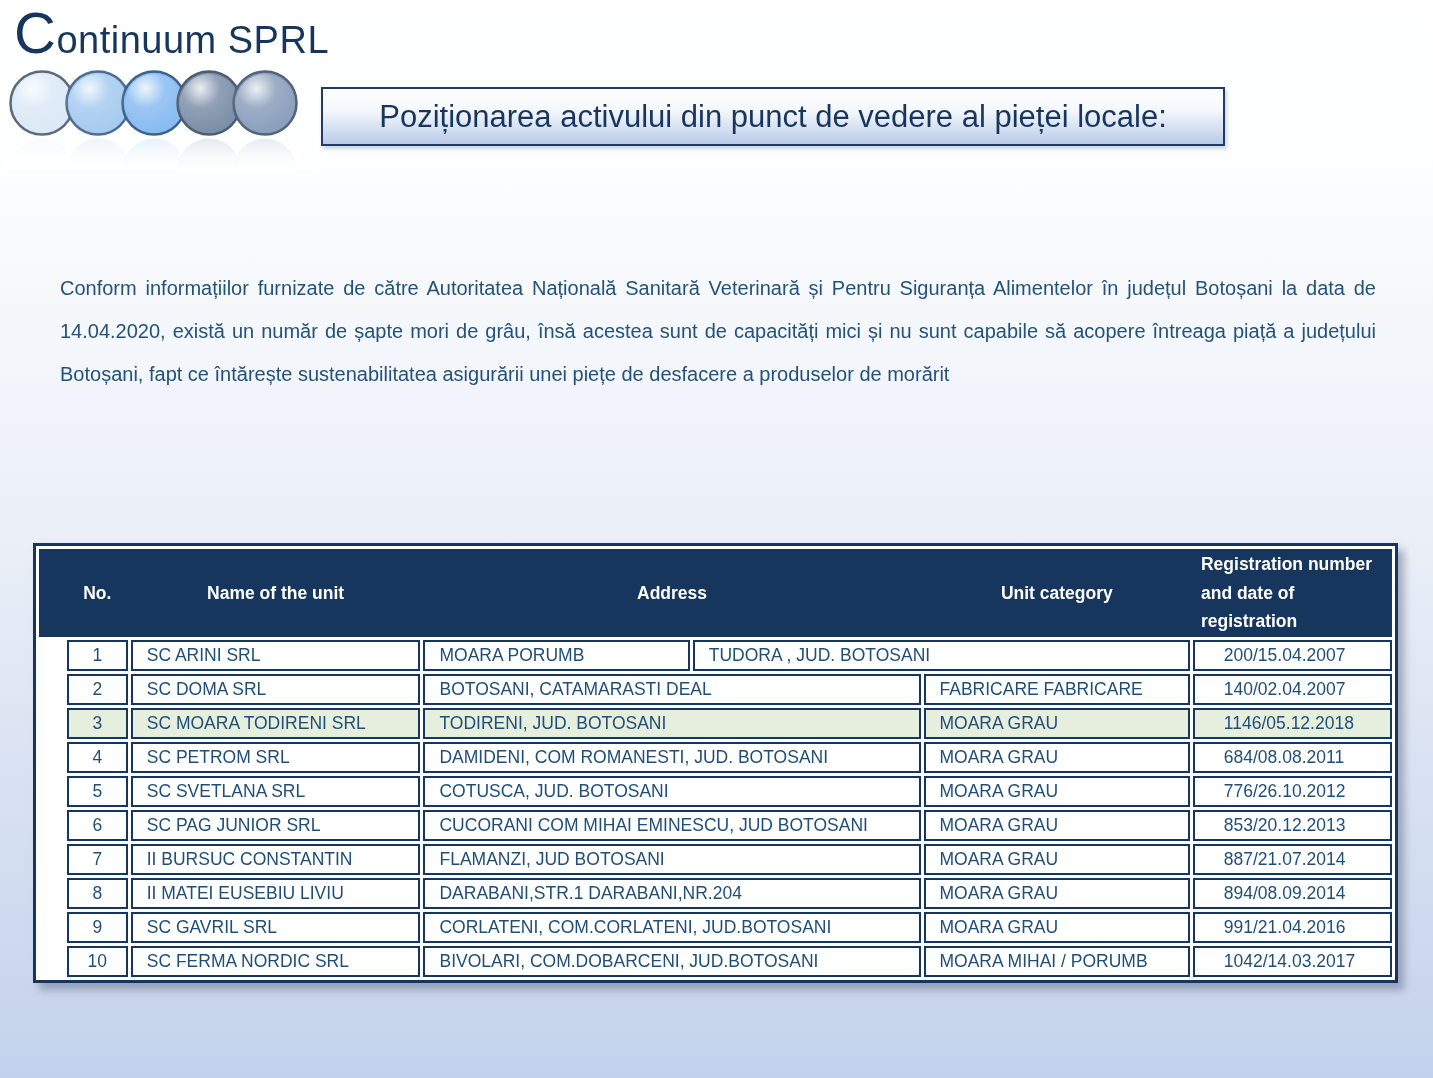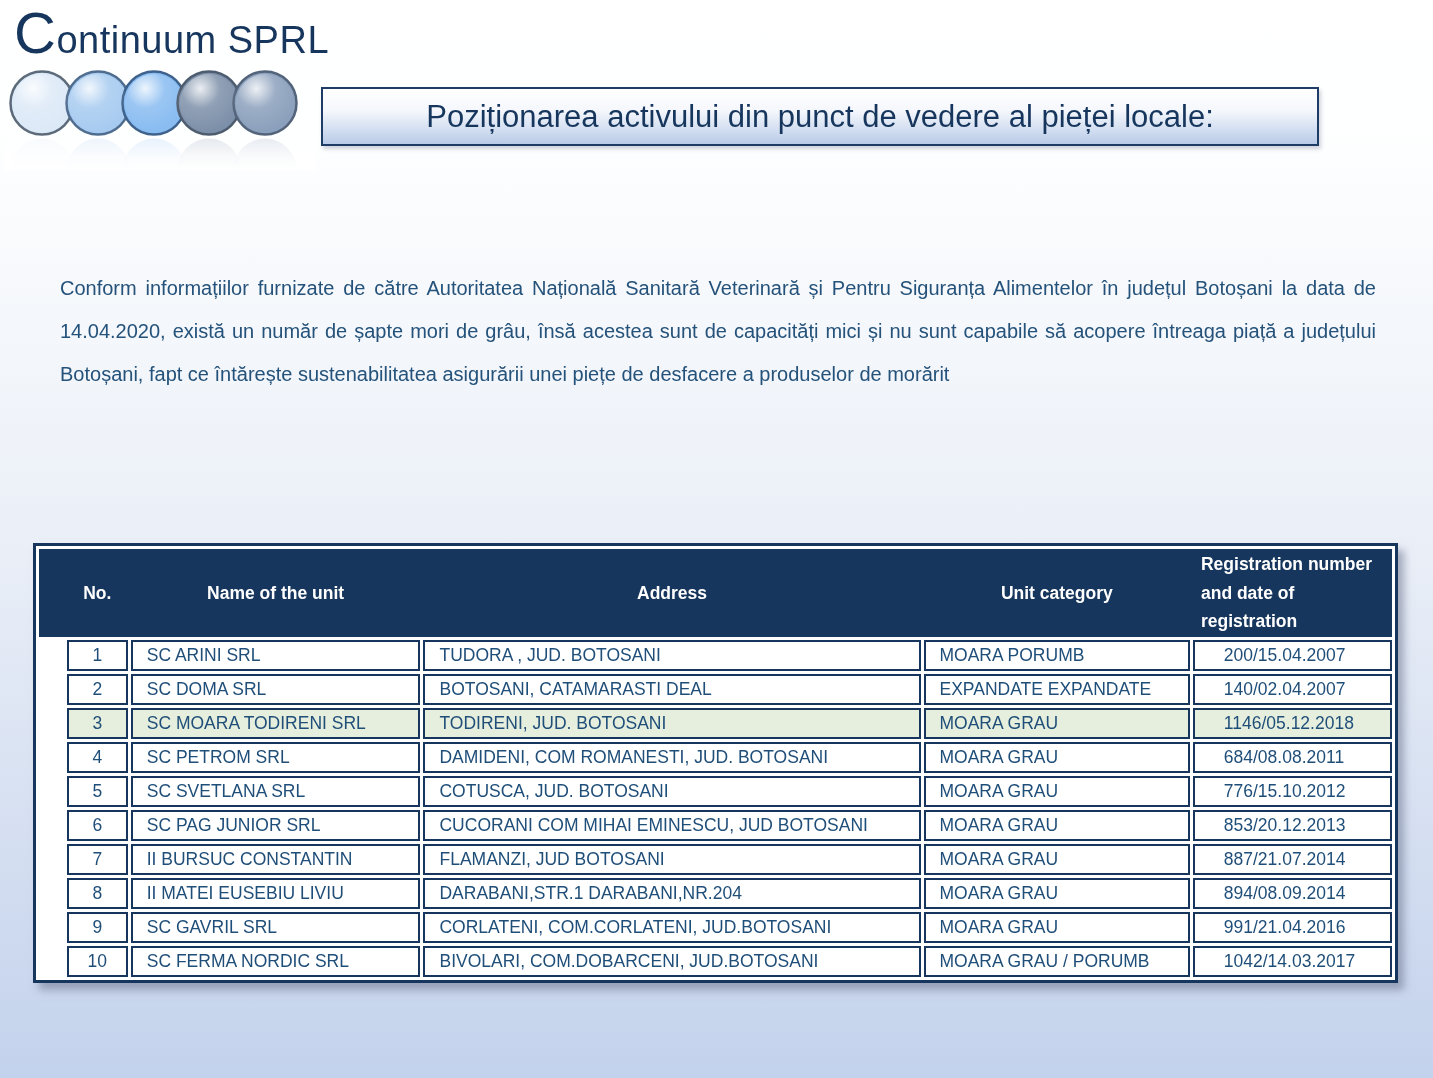--- a/index.html
+++ b/index.html
@@ -12,21 +12,21 @@
   }
 
   
   .logo { position: absolute; left: 14px; top: 4px; }
   .logo-text { color: var(--navy, #17365D); font-size: 38px; letter-spacing: 0.5px; white-space: nowrap; }
   .logo-text .big { font-size: 58px; line-height: 1; }
   .logo-svg { position: absolute; left: 4px; top: 58px; }
 
   
   .title-box {
-    position: absolute; left: 321px; top: 87px; width: 998px; height: 59px;
+    position: absolute; left: 321px; top: 87px; width: 904px; height: 59px;
     border: 2px solid #1e3c66;
     background: linear-gradient(180deg, #ffffff 0%, #f4f7fc 40%, #b9cbe8 100%);
     display: flex; align-items: center; justify-content: center;
     box-shadow: 2px 3px 4px rgba(120,130,155,0.35);
   }
   .title-box span { color: var(--title-text, #17365D); font-size: 31px; white-space: nowrap; }
 
   
   .para {
     position: absolute; left: 60px; top: 267px; width: 1316px;
@@ -119,29 +119,29 @@
       <div class="th col-no">No.</div>
       <div class="th col-name">Name of the unit</div>
       <div class="th col-address">Address</div>
       <div class="th col-category">Unit category</div>
       <div class="th col-registration">Registration number and date of registration</div>
     </div>
     <div id="tbody">
         <div class="trow">
     <div class="td col-no">1</div>
     <div class="td col-name">SC ARINI SRL</div>
+    <div class="td col-category">MOARA PORUMB</div>
     <div class="td col-address">TUDORA , JUD. BOTOSANI</div>
-    <div class="td col-category">MOARA PORUMB</div>
     <div class="td col-registration">200/15.04.2007</div>
   </div>
         <div class="trow">
     <div class="td col-no">2</div>
     <div class="td col-name">SC DOMA SRL</div>
     <div class="td col-address">BOTOSANI, CATAMARASTI DEAL</div>
-    <div class="td col-category">EXPANDATE EXPANDATE</div>
+    <div class="td col-category">FABRICARE FABRICARE</div>
     <div class="td col-registration">140/02.04.2007</div>
   </div>
         <div class="trow hl">
     <div class="td col-no">3</div>
     <div class="td col-name">SC MOARA TODIRENI SRL</div>
     <div class="td col-address">TODIRENI, JUD. BOTOSANI</div>
     <div class="td col-category">MOARA GRAU</div>
     <div class="td col-registration">1146/05.12.2018</div>
   </div>
         <div class="trow">
@@ -149,21 +149,21 @@
     <div class="td col-name">SC PETROM SRL</div>
     <div class="td col-address">DAMIDENI, COM ROMANESTI, JUD. BOTOSANI</div>
     <div class="td col-category">MOARA GRAU</div>
     <div class="td col-registration">684/08.08.2011</div>
   </div>
         <div class="trow">
     <div class="td col-no">5</div>
     <div class="td col-name">SC SVETLANA SRL</div>
     <div class="td col-address">COTUSCA, JUD. BOTOSANI</div>
     <div class="td col-category">MOARA GRAU</div>
-    <div class="td col-registration">776/15.10.2012</div>
+    <div class="td col-registration">776/26.10.2012</div>
   </div>
         <div class="trow">
     <div class="td col-no">6</div>
     <div class="td col-name">SC PAG JUNIOR SRL</div>
     <div class="td col-address">CUCORANI COM MIHAI EMINESCU, JUD BOTOSANI</div>
     <div class="td col-category">MOARA GRAU</div>
     <div class="td col-registration">853/20.12.2013</div>
   </div>
         <div class="trow">
     <div class="td col-no">7</div>
@@ -183,19 +183,19 @@
     <div class="td col-no">9</div>
     <div class="td col-name">SC GAVRIL SRL</div>
     <div class="td col-address">CORLATENI, COM.CORLATENI, JUD.BOTOSANI</div>
     <div class="td col-category">MOARA GRAU</div>
     <div class="td col-registration">991/21.04.2016</div>
   </div>
         <div class="trow">
     <div class="td col-no">10</div>
     <div class="td col-name">SC FERMA NORDIC SRL</div>
     <div class="td col-address">BIVOLARI, COM.DOBARCENI, JUD.BOTOSANI</div>
-    <div class="td col-category">MOARA GRAU / PORUMB</div>
+    <div class="td col-category">MOARA MIHAI / PORUMB</div>
     <div class="td col-registration">1042/14.03.2017</div>
   </div>
       </div>
   </div>
 
 </div>
 
 </body></html>

